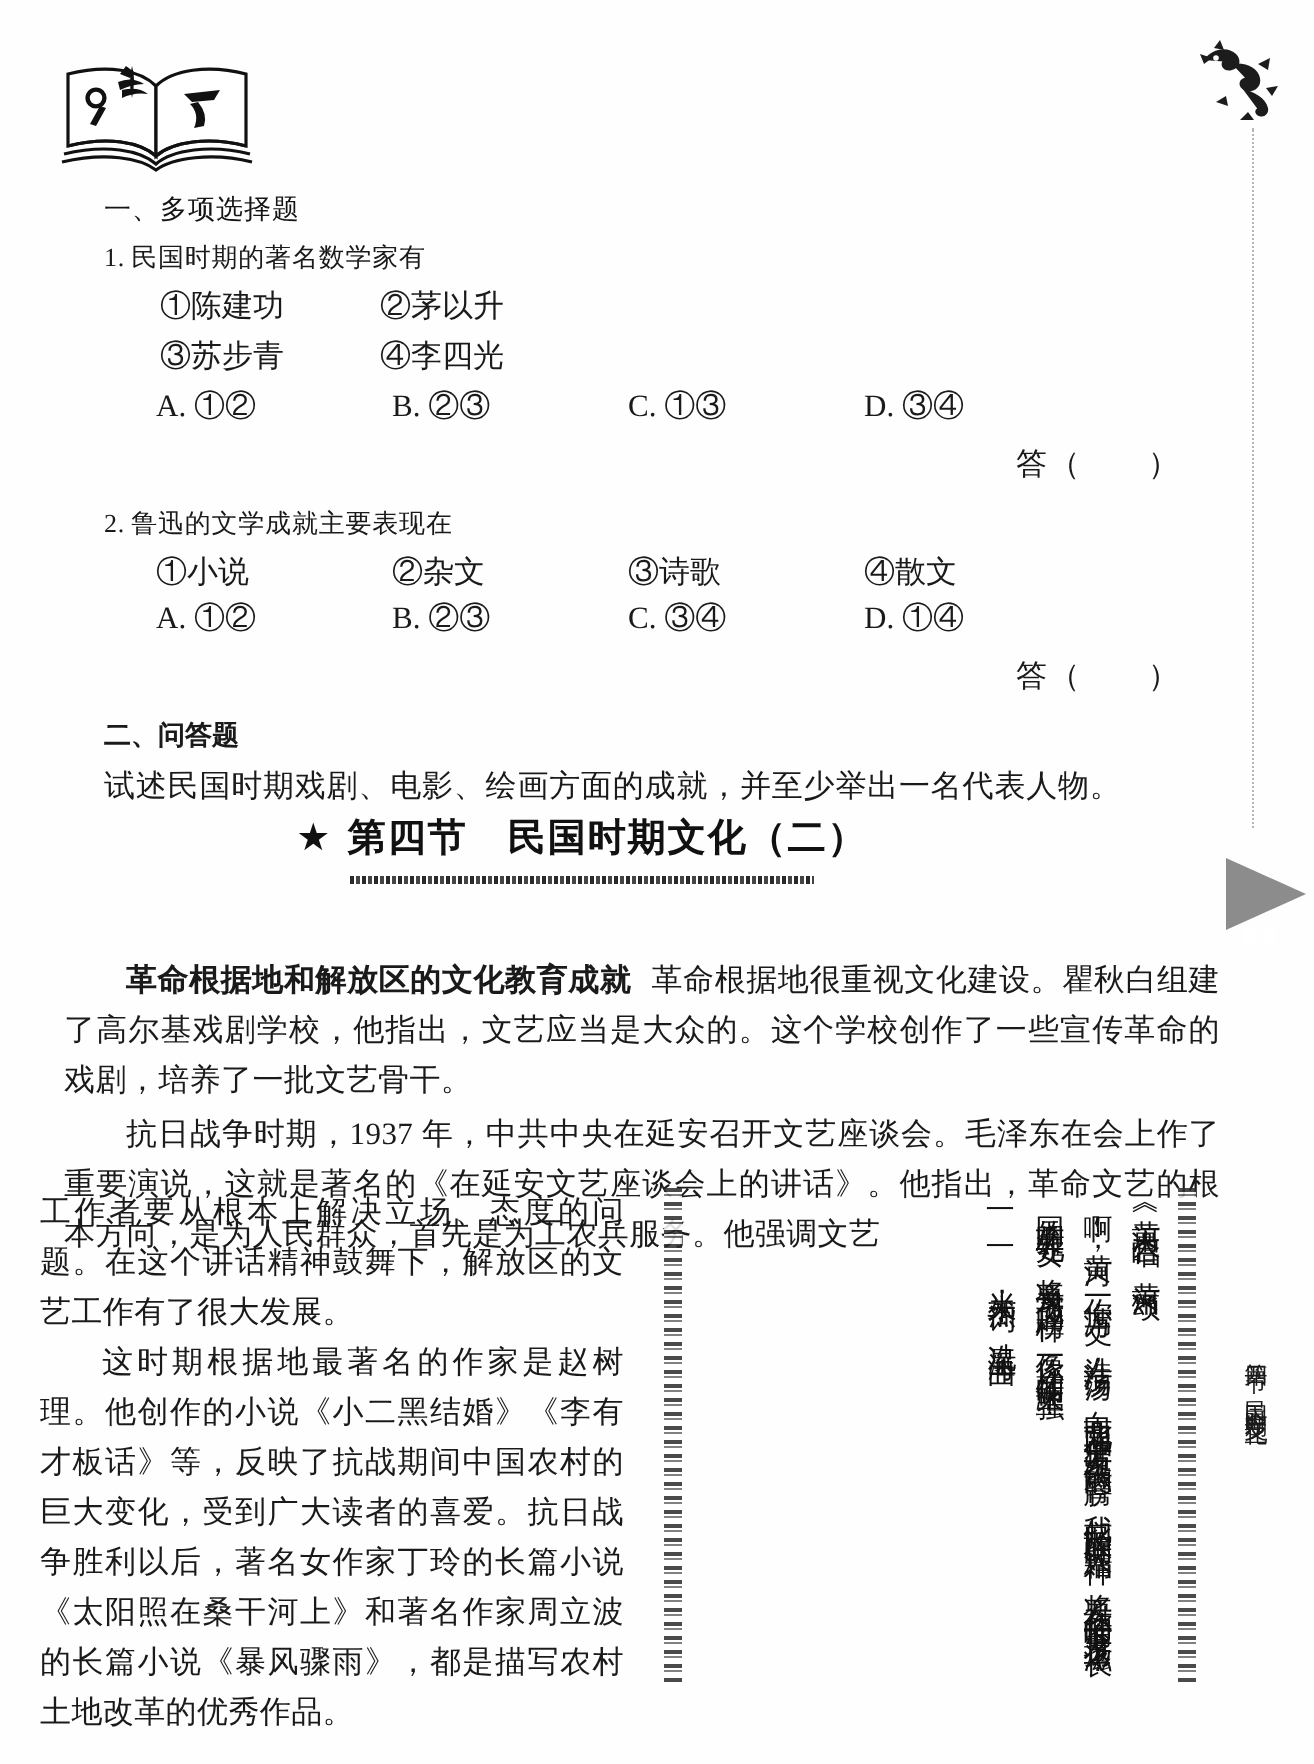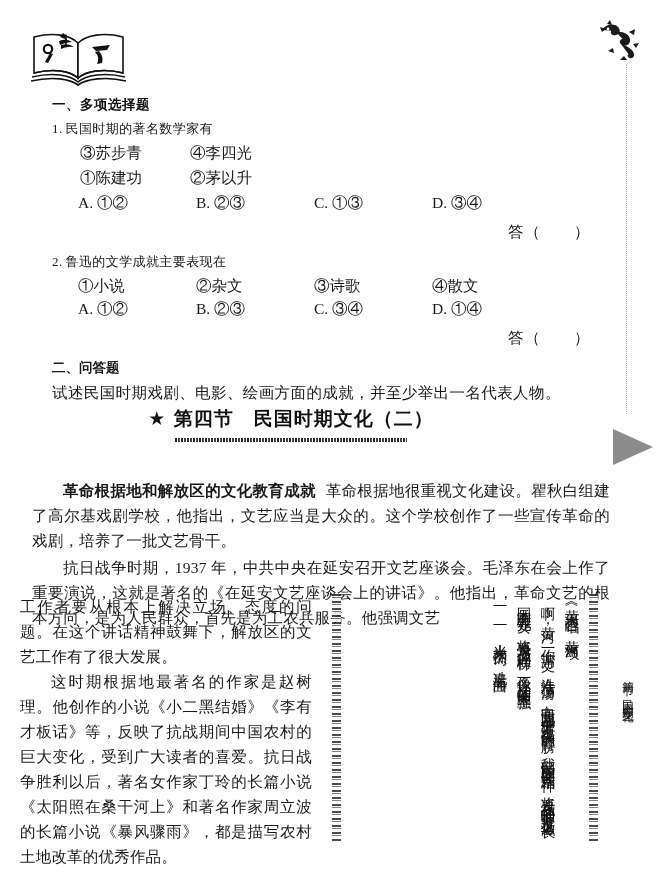--- a/index.html
+++ b/index.html
@@ -50,21 +50,21 @@
 
   
   .exercise-block {
     position: absolute;
     left: 0;
     top: 96px;
     width: 657px;
   }
   .sec-heading {
     font-family: "DejaVu Sans", "Liberation Sans", sans-serif;
-    font-weight: bold;
+    font-weight: normal;
     font-size: 13.5px;
     letter-spacing: 0.5px;
     margin-left: 52px;
     margin-bottom: 6px;
     color: #141414;
   }
   .q-line {
     font-size: 13px;
     margin-left: 52px;
     margin-bottom: 5px;
@@ -297,24 +297,24 @@
 
   <div class="exercise-block">
 
     <div class="sec-heading">一、多项选择题</div>
 
     <div>
       <div class="q-line">
         <span class="q-num">1.</span><span>民国时期的著名数学家有</span>
       </div>
       <div class="opt-row">
+        <span class="cell">①陈建功</span><span class="cell">②茅以升</span>
+      </div>
+      <div class="opt-row">
         <span class="cell">③苏步青</span><span class="cell">④李四光</span>
-      </div>
-      <div class="opt-row">
-        <span class="cell">①陈建功</span><span class="cell">②茅以升</span>
       </div>
       <div class="choice-row">
         <span class="cell">A. ①②</span><span class="cell">B. ②③</span><span class="cell">C. ①③</span><span class="cell">D. ③④</span>
       </div>
       <div class="answer-line">答（　　）</div>
     </div>
 
     <div>
       <div class="q-line">
         <span class="q-num">2.</span><span>鲁迅的文学成就主要表现在</span>

